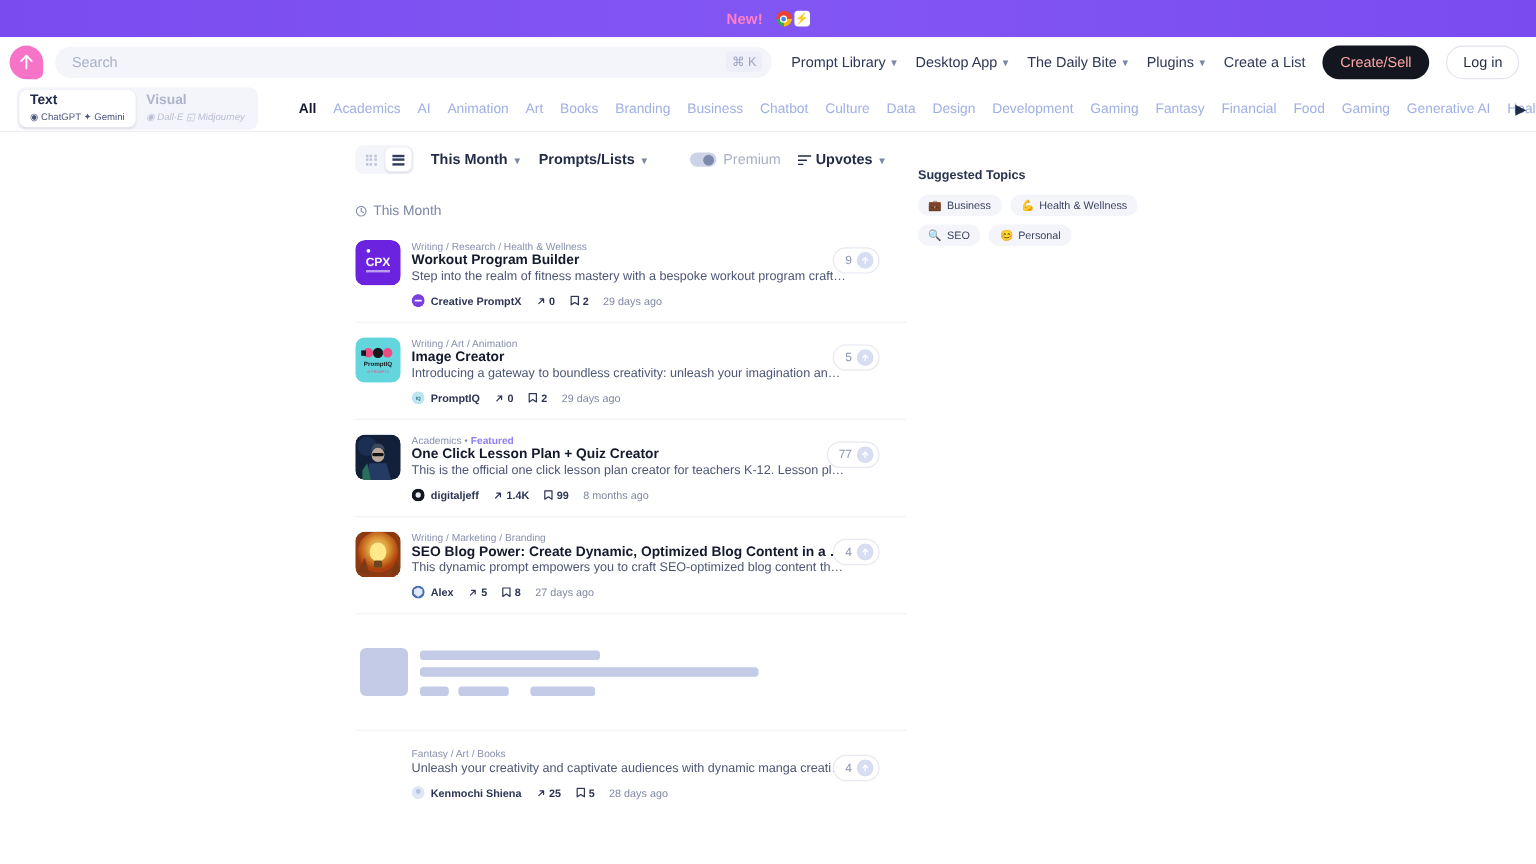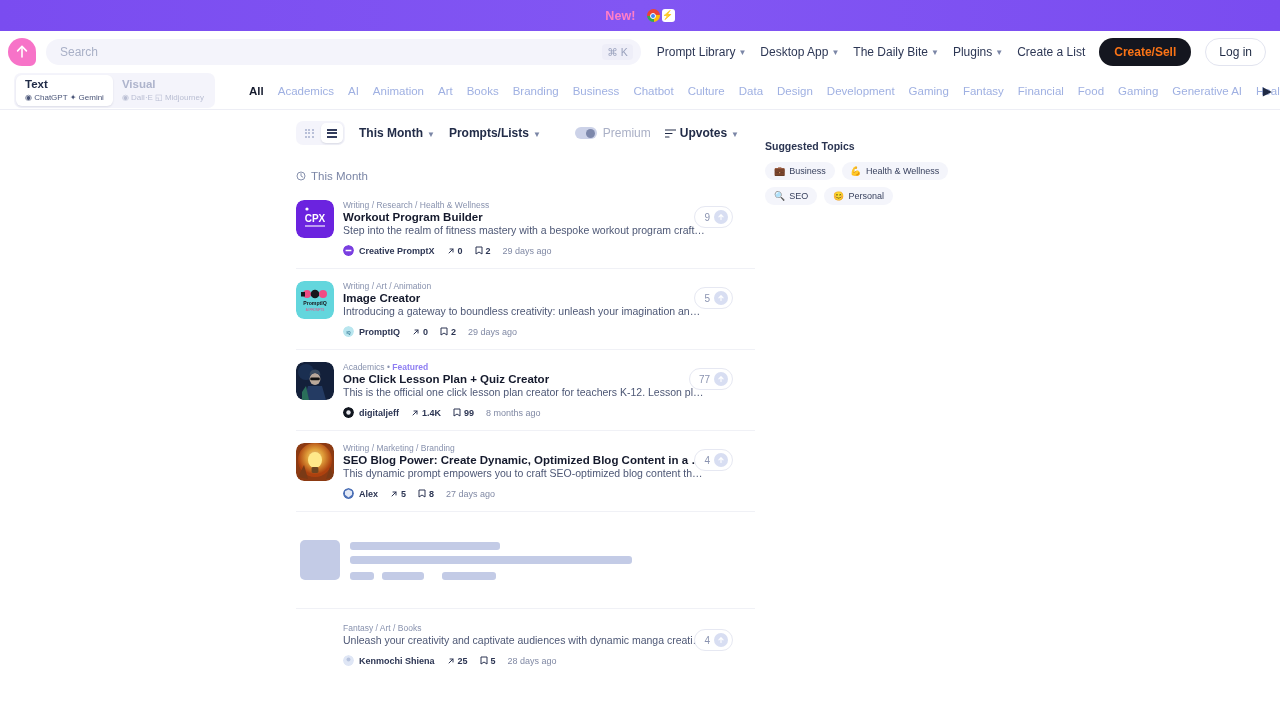--- a/index.html
+++ b/index.html
@@ -78,22 +78,22 @@
   }
 
   .nav-links { display: flex; align-items: center; gap: 14px; margin-left: 6px; }
   .nav-item {
     font-size: 12px; color: #2d3755; white-space: nowrap;
     display: flex; align-items: center; gap: 3px; cursor: pointer;
   }
   .caret { font-size: 8px; color: #7b86a6; transform: translateY(1px); }
 
   .btn-create {
-    background: #14161f; color: #f97316;
-    font-size: 12px; font-weight: 700;
+    background: #14161f; color: #fca5a5;
+    font-size: 12px; font-weight: 400;
     padding: 7px 15px; border-radius: 16px;
     white-space: nowrap; border: none; cursor: pointer;
     font-family: "Liberation Sans", sans-serif;
   }
   .btn-login {
     background: #fff; color: #1f2a44; border: 1px solid #e2e4ef;
     font-size: 12px; padding: 6px 13px; border-radius: 16px;
     white-space: nowrap; cursor: pointer;
     font-family: "Liberation Sans", sans-serif;
   }
@@ -106,21 +106,21 @@
   }
   .type-toggle {
     display: flex; background: #f4f4fb; border-radius: 7px;
     padding: 2px; flex: 0 0 auto;
   }
   .type-opt { padding: 3px 9px; border-radius: 6px; cursor: pointer; }
   .type-opt.active { background: #fff; box-shadow: 0 1px 2px rgba(20,30,60,.10); }
   .type-title { font-size: 11.5px; font-weight: 700; color: #202b47; line-height: 13px; }
   .type-opt:not(.active) .type-title { color: #aeb4cc; }
   .type-sub { font-size: 8px; color: #4a5578; display: flex; gap: 5px; align-items: center; line-height: 11px; margin-top: 1px; }
-  .type-opt:not(.active) .type-sub { color: #b9bed3; }
+  .type-opt:not(.active) .type-sub { color: #b9bed3; font-style: italic; }
 
   .cats {
     display: flex; align-items: center; gap: 14px;
     margin-left: 34px; overflow: hidden; flex: 1 1 auto;
     padding-right: 18px;
   }
   .cat {
     font-size: 11.5px; color: #9fb0e2; white-space: nowrap; cursor: pointer;
   }
   .cat.active { color: #151b2e; font-weight: 700; }

